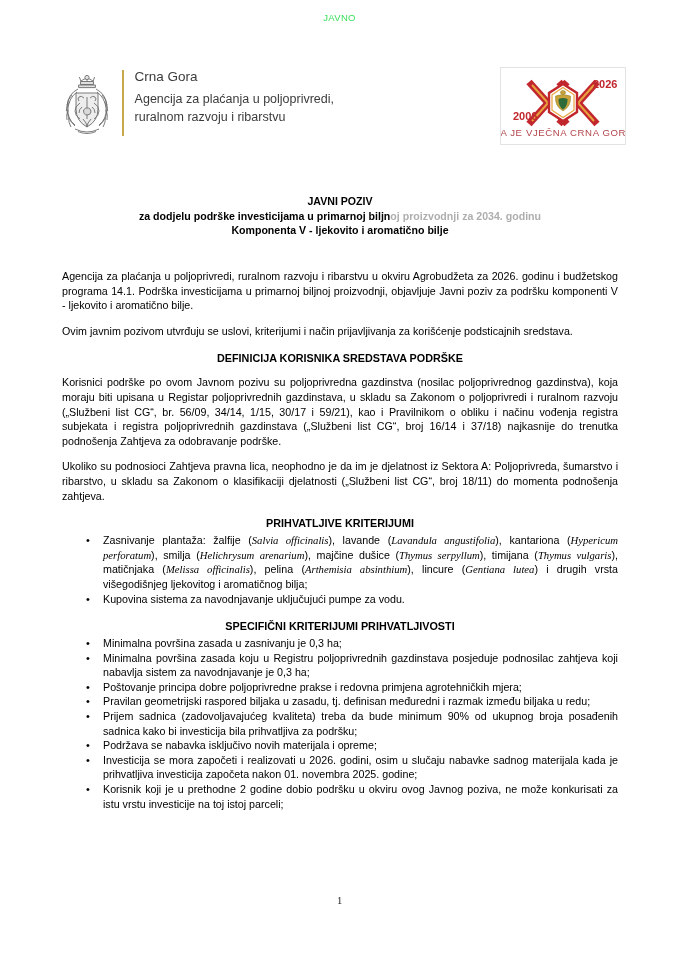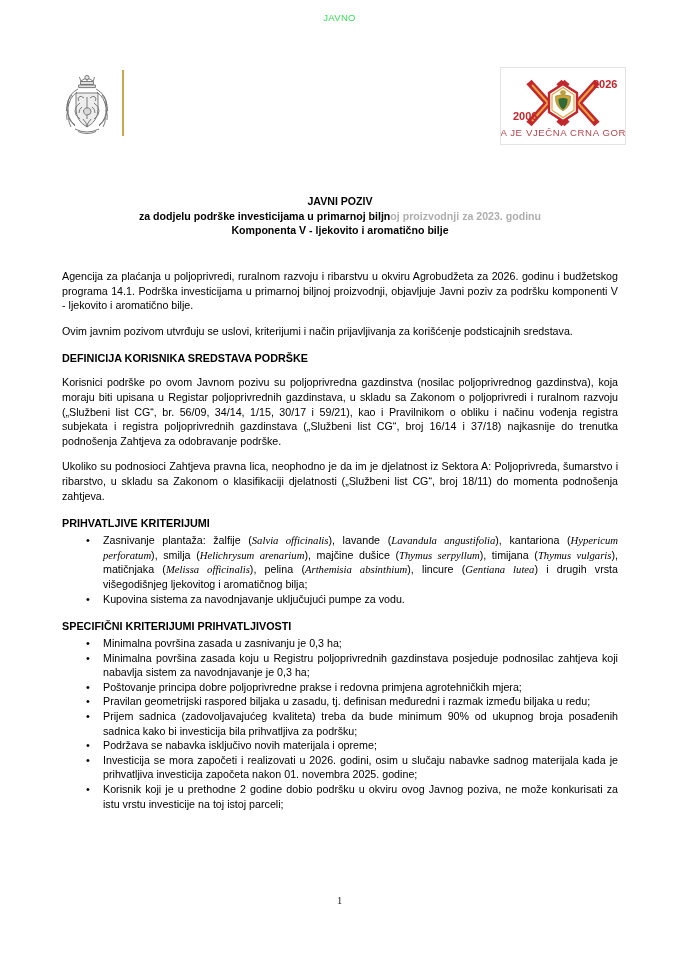--- a/index.html
+++ b/index.html
@@ -156,20 +156,21 @@
     text-align: justify;
     font-family: "Liberation Sans", sans-serif;
   }
 
   h2.section {
     margin: 13px 0 10px 0;
     font-size: 10.8px;
     font-weight: bold;
     line-height: 14px;
     font-family: "Liberation Sans", sans-serif;
+    text-align: center;
   }
   h2.section.nogap { margin-bottom: 3px; }
 
   ul.bullets {
     margin: 0 0 4px 0;
     padding-left: 41px;
     list-style: none;
   }
   ul.bullets li {
     position: relative;
@@ -241,20 +242,25 @@
             <path d="M25.5 43 q2 -3 5 -2 q3 1 2.5 4 q-0.5 3 -4 3 q-3.5 0 -3.5 -5 z" fill="#d9d9d9"></path>
 
             <path d="M17 62 q12 6 24 0"></path>
             <path d="M20 64.5 q9 4 18 0"></path>
           </g>
         </svg>
       </div>
 
       <div class="gold-rule"></div>
 
+      <div class="org-text">
+        <div class="org-country">Crna Gora</div>
+        <div class="org-name">Agencija za plaćanja u poljoprivredi,</div>
+        <div class="org-name">ruralnom razvoju i ribarstvu</div>
+      </div>
     </div>
 
     <div class="anniv-logo">
       <svg viewBox="0 0 124 76" width="124" height="76" xmlns="http://www.w3.org/2000/svg">
         <rect x="0" y="0" width="124" height="76" fill="#ffffff"></rect>
 
         <g stroke-linecap="butt">
 
           <path d="M28 14 L66 56" stroke="#c1272d" stroke-width="7"></path>
           <path d="M66 14 L28 56" stroke="#c1272d" stroke-width="7"></path>
@@ -281,21 +287,21 @@
         <text x="92" y="20" font-family="Liberation Sans, sans-serif" font-size="11" font-weight="bold" fill="#c1272d">2026</text>
 
         <text x="62" y="68" text-anchor="middle" font-family="Liberation Sans, sans-serif" font-size="9.6" fill="#b2454a" letter-spacing="0.6">DA JE VJEČNA CRNA GORA</text>
       </svg>
     </div>
   </div>
 
   <div class="doc-title">
     <div>JAVNI POZIV</div>
     <div>
-      <span class="title-line-2">za dodjelu podrške investicijama u primarnoj biljn</span><span class="faded-tail">oj proizvodnji za 2023. godinu</span>
+      <span class="title-line-2">za dodjelu podrške investicijama u primarnoj biljn</span><span class="faded-tail">oj proizvodnji za 2034. godinu</span>
     </div>
     <div class="title-line-3-wrap">
       <div class="title-line-3">Komponenta V - ljekovito i aromatično bilje</div>
       <div class="clip-cover"></div>
     </div>
   </div>
 
   <div class="content">
 
     <p class="body">Agencija za plaćanja u poljoprivredi, ruralnom razvoju i ribarstvu u okviru Agrobudžeta za 2026. godinu i budžetskog programa 14.1. Podrška investicijama u primarnoj biljnoj proizvodnji, objavljuje Javni poziv za podršku komponenti V - ljekovito i aromatično bilje.</p>

